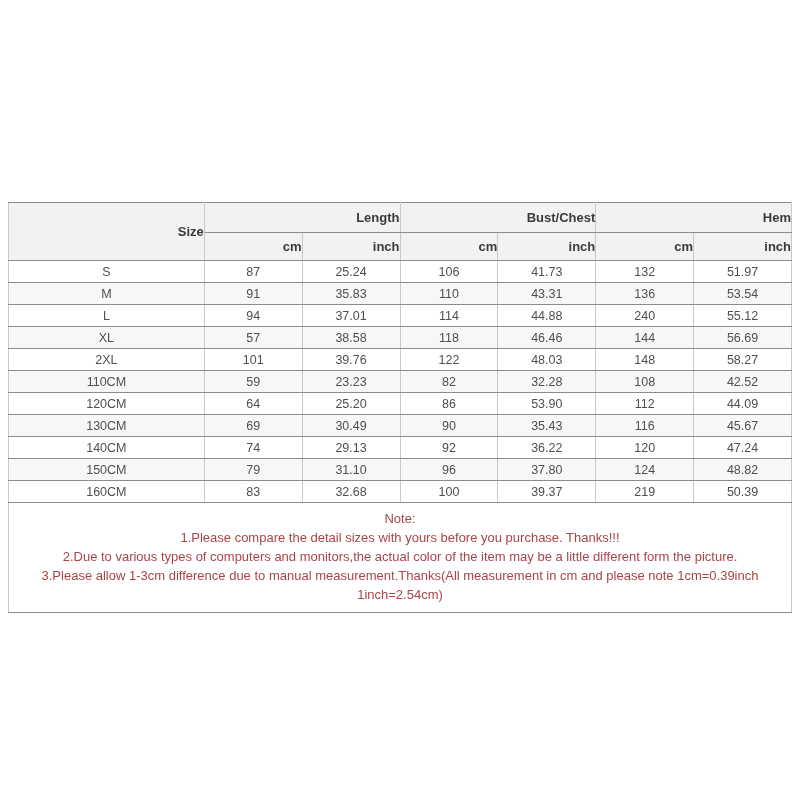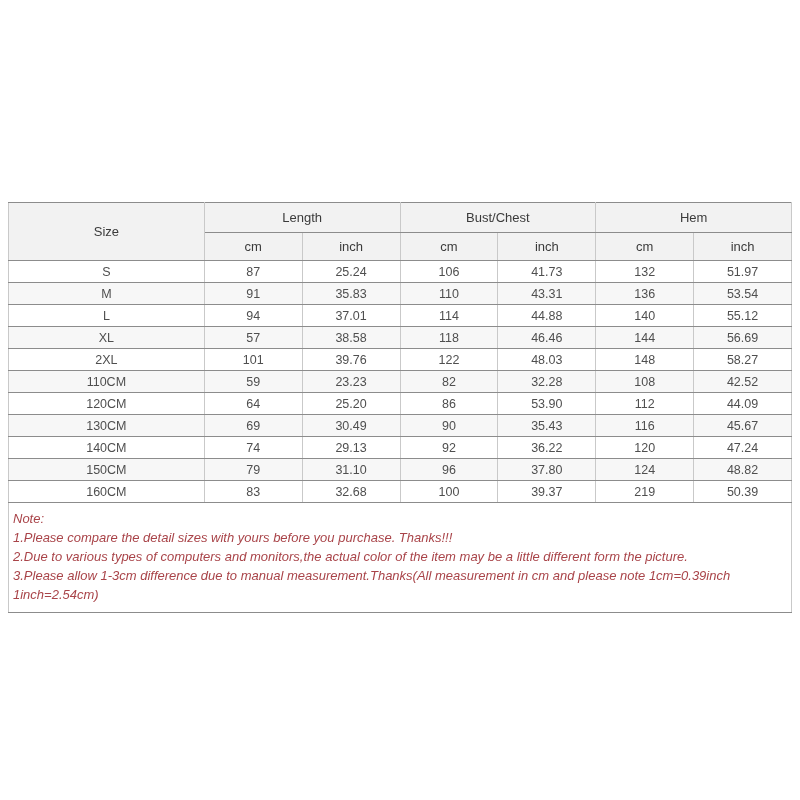--- a/index.html
+++ b/index.html
@@ -15,27 +15,27 @@
   *{margin:0;padding:0;box-sizing:border-box;}
   html,body{width:800px;height:800px;background:var(--page_bg);
     font-family:"Liberation Sans", sans-serif;}
   .page{position:relative;width:800px;height:800px;background:var(--page_bg);overflow:hidden;}
   .chart-wrap{position:absolute;left:8px;top:202px;width:784px;}
   table{width:100%;border-collapse:collapse;table-layout:fixed;}
   th,td{border:1px solid var(--border_light);text-align:center;vertical-align:middle;}
   
   tr>th, tr>td{border-top-color:var(--border_dark);border-bottom-color:var(--border_dark);}
   table{border:1px solid var(--border_dark);}
-  thead th{background:var(--header_bg);color:var(--header_text);font-weight:normal;font-size:13px;}
+  thead th{background:var(--header_bg);color:var(--header_text);font-weight:bold;font-size:13px;text-align:right;}
   tr.group-row th{height:30px;}
   tr.unit-row th{height:28px;}
   tbody td{height:22px;font-size:12.5px;color:var(--cell_text);font-weight:normal;}
   tbody tr:nth-child(even) td{background:var(--stripe_bg);}
   .note-cell{height:97px;padding:6px 4px 8px 4px;background:var(--page_bg);}
-  .note-line{display:block;text-align:left;color:var(--note_red);font-size:13px;line-height:19px;font-style:italic;}
+  .note-line{display:block;text-align:center;color:var(--note_red);font-size:13px;line-height:19px;}
 </style>
 </head>
 <body>
 
 <div class="page">
   <div class="chart-wrap">
     <table>
       <colgroup>
         <col style="width:25%">
         <col style="width:12.5%">
@@ -79,21 +79,21 @@
             <td>43.31</td>
             <td>136</td>
             <td>53.54</td>
           </tr>
           <tr>
             <td>L</td>
             <td>94</td>
             <td>37.01</td>
             <td>114</td>
             <td>44.88</td>
-            <td>140</td>
+            <td>240</td>
             <td>55.12</td>
           </tr>
           <tr>
             <td>XL</td>
             <td>57</td>
             <td>38.58</td>
             <td>118</td>
             <td>46.46</td>
             <td>144</td>
             <td>56.69</td>

